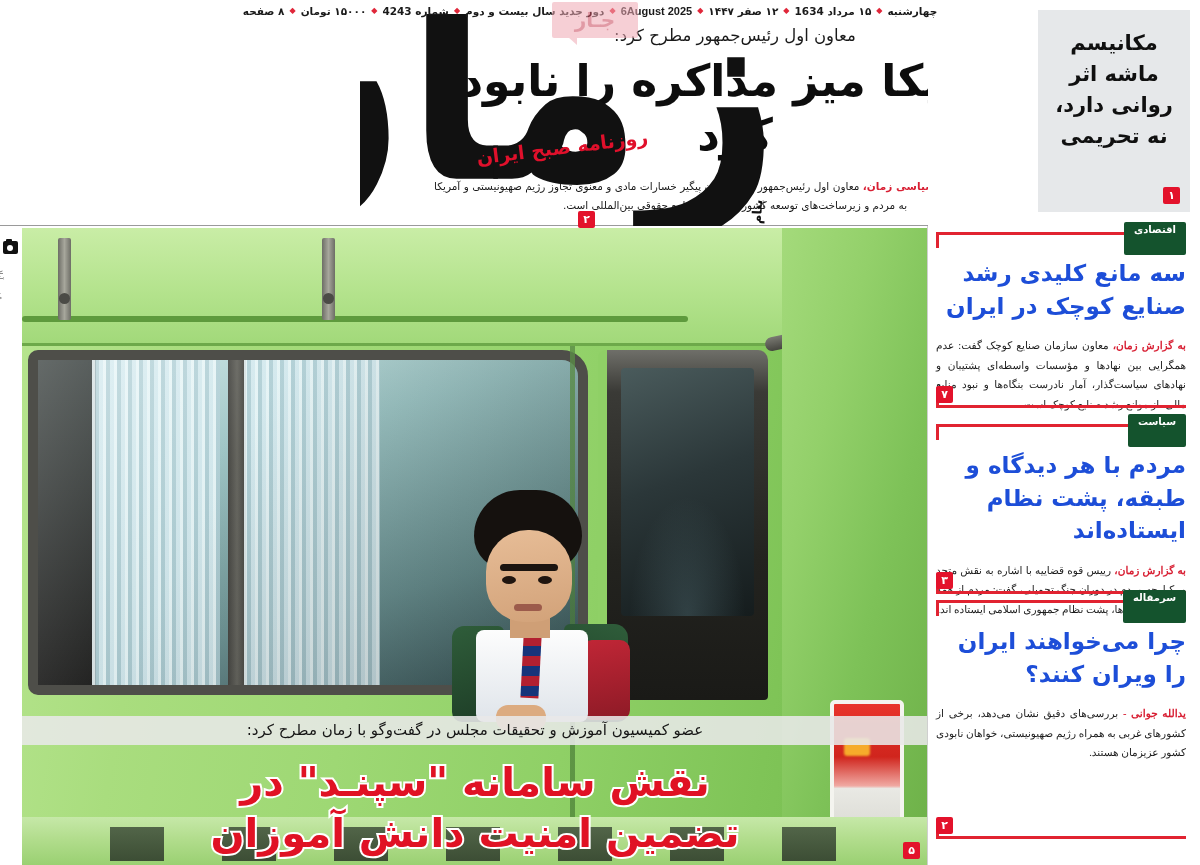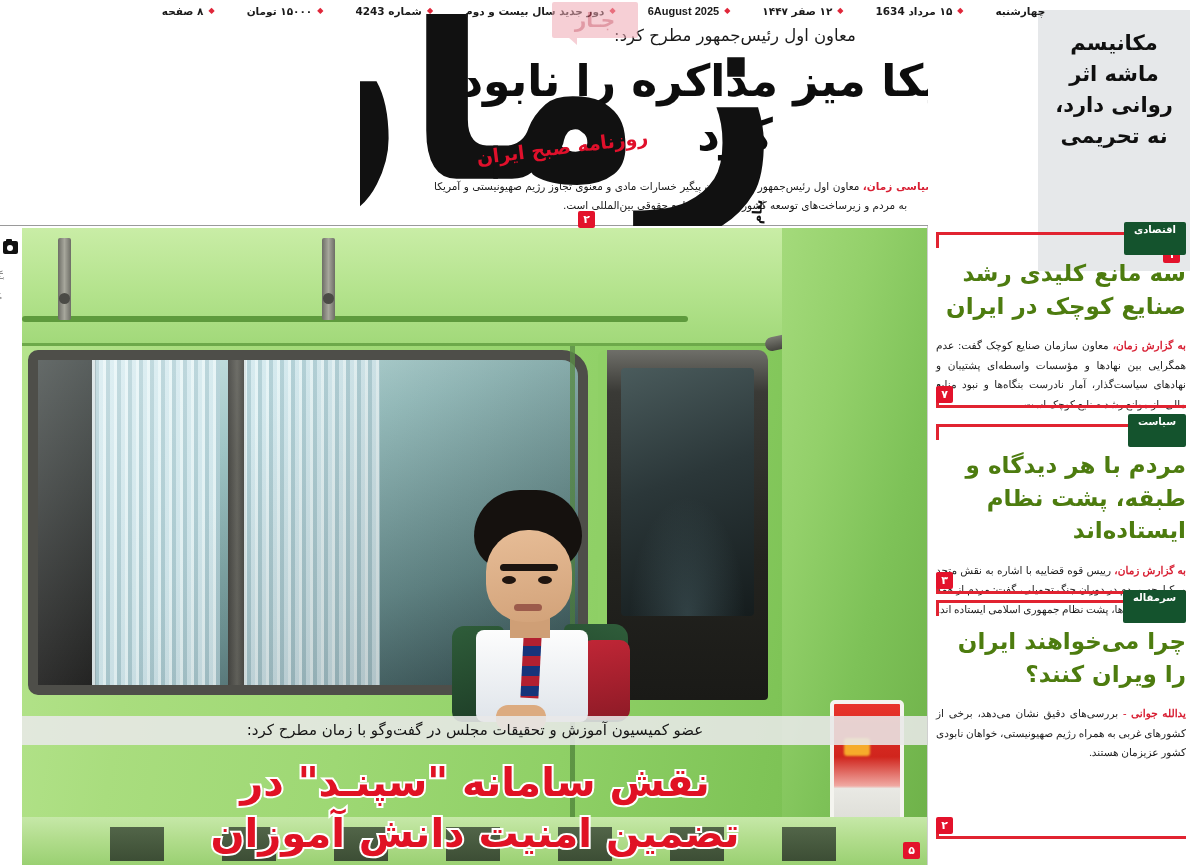--- a/index.html
+++ b/index.html
@@ -26,21 +26,21 @@
     justify-content: center;
     gap: 5px;
     direction: rtl;
     font-size: 10.5px;
     font-weight: bold;
     color: #1a1a1a;
     white-space: nowrap;
     z-index: 6;
   }
   .datebar .dsep { color: #e0273a; font-size: 8px; line-height: 1; }
-  .datebar .ditem { font-size: 10.5px; margin-left: 27px; }
+  .datebar .ditem { font-size: 10.5px; }
   .datebar .ditem.lat { font-family: "Liberation Sans", sans-serif; font-size: 11px; }
 
   
   .stamp {
     position: absolute;
     top: 2px; left: 552px;
     width: 86px; height: 36px;
     z-index: 7;
     opacity: 0.55;
   }
@@ -477,21 +477,21 @@
     top: 0; right: 0;
     width: 272px; height: 865px;
     background: #ffffff;
     z-index: 5;
     direction: rtl;
     padding: 0;
   }
   .promo {
     position: absolute;
     top: 10px; right: 10px;
-    width: 152px; height: 261px;
+    width: 152px; height: 202px;
     background: #e6e8ea;
     padding: 18px 12px 10px;
   }
   .promo .ptext {
     font-size: 21px;
     font-weight: bold;
     color: #101010;
     line-height: 1.48;
     text-align: center;
   }
@@ -529,21 +529,21 @@
     font-size: 10px;
     font-weight: bold;
     padding: 3px 10px 20px;
     border-radius: 2px;
     line-height: 1;
   }
   .sb-headline {
     margin-top: 22px;
     font-size: 23px;
     font-weight: bold;
-    color: #4d7c0f;
+    color: #1d4ed8;
     line-height: 1.42;
     text-align: right;
     letter-spacing: -0.2px;
   }
   .sb-body {
     margin-top: 14px;
     font-size: 10.5px;
     line-height: 1.85;
     color: #1c1c1c;
     text-align: justify;

